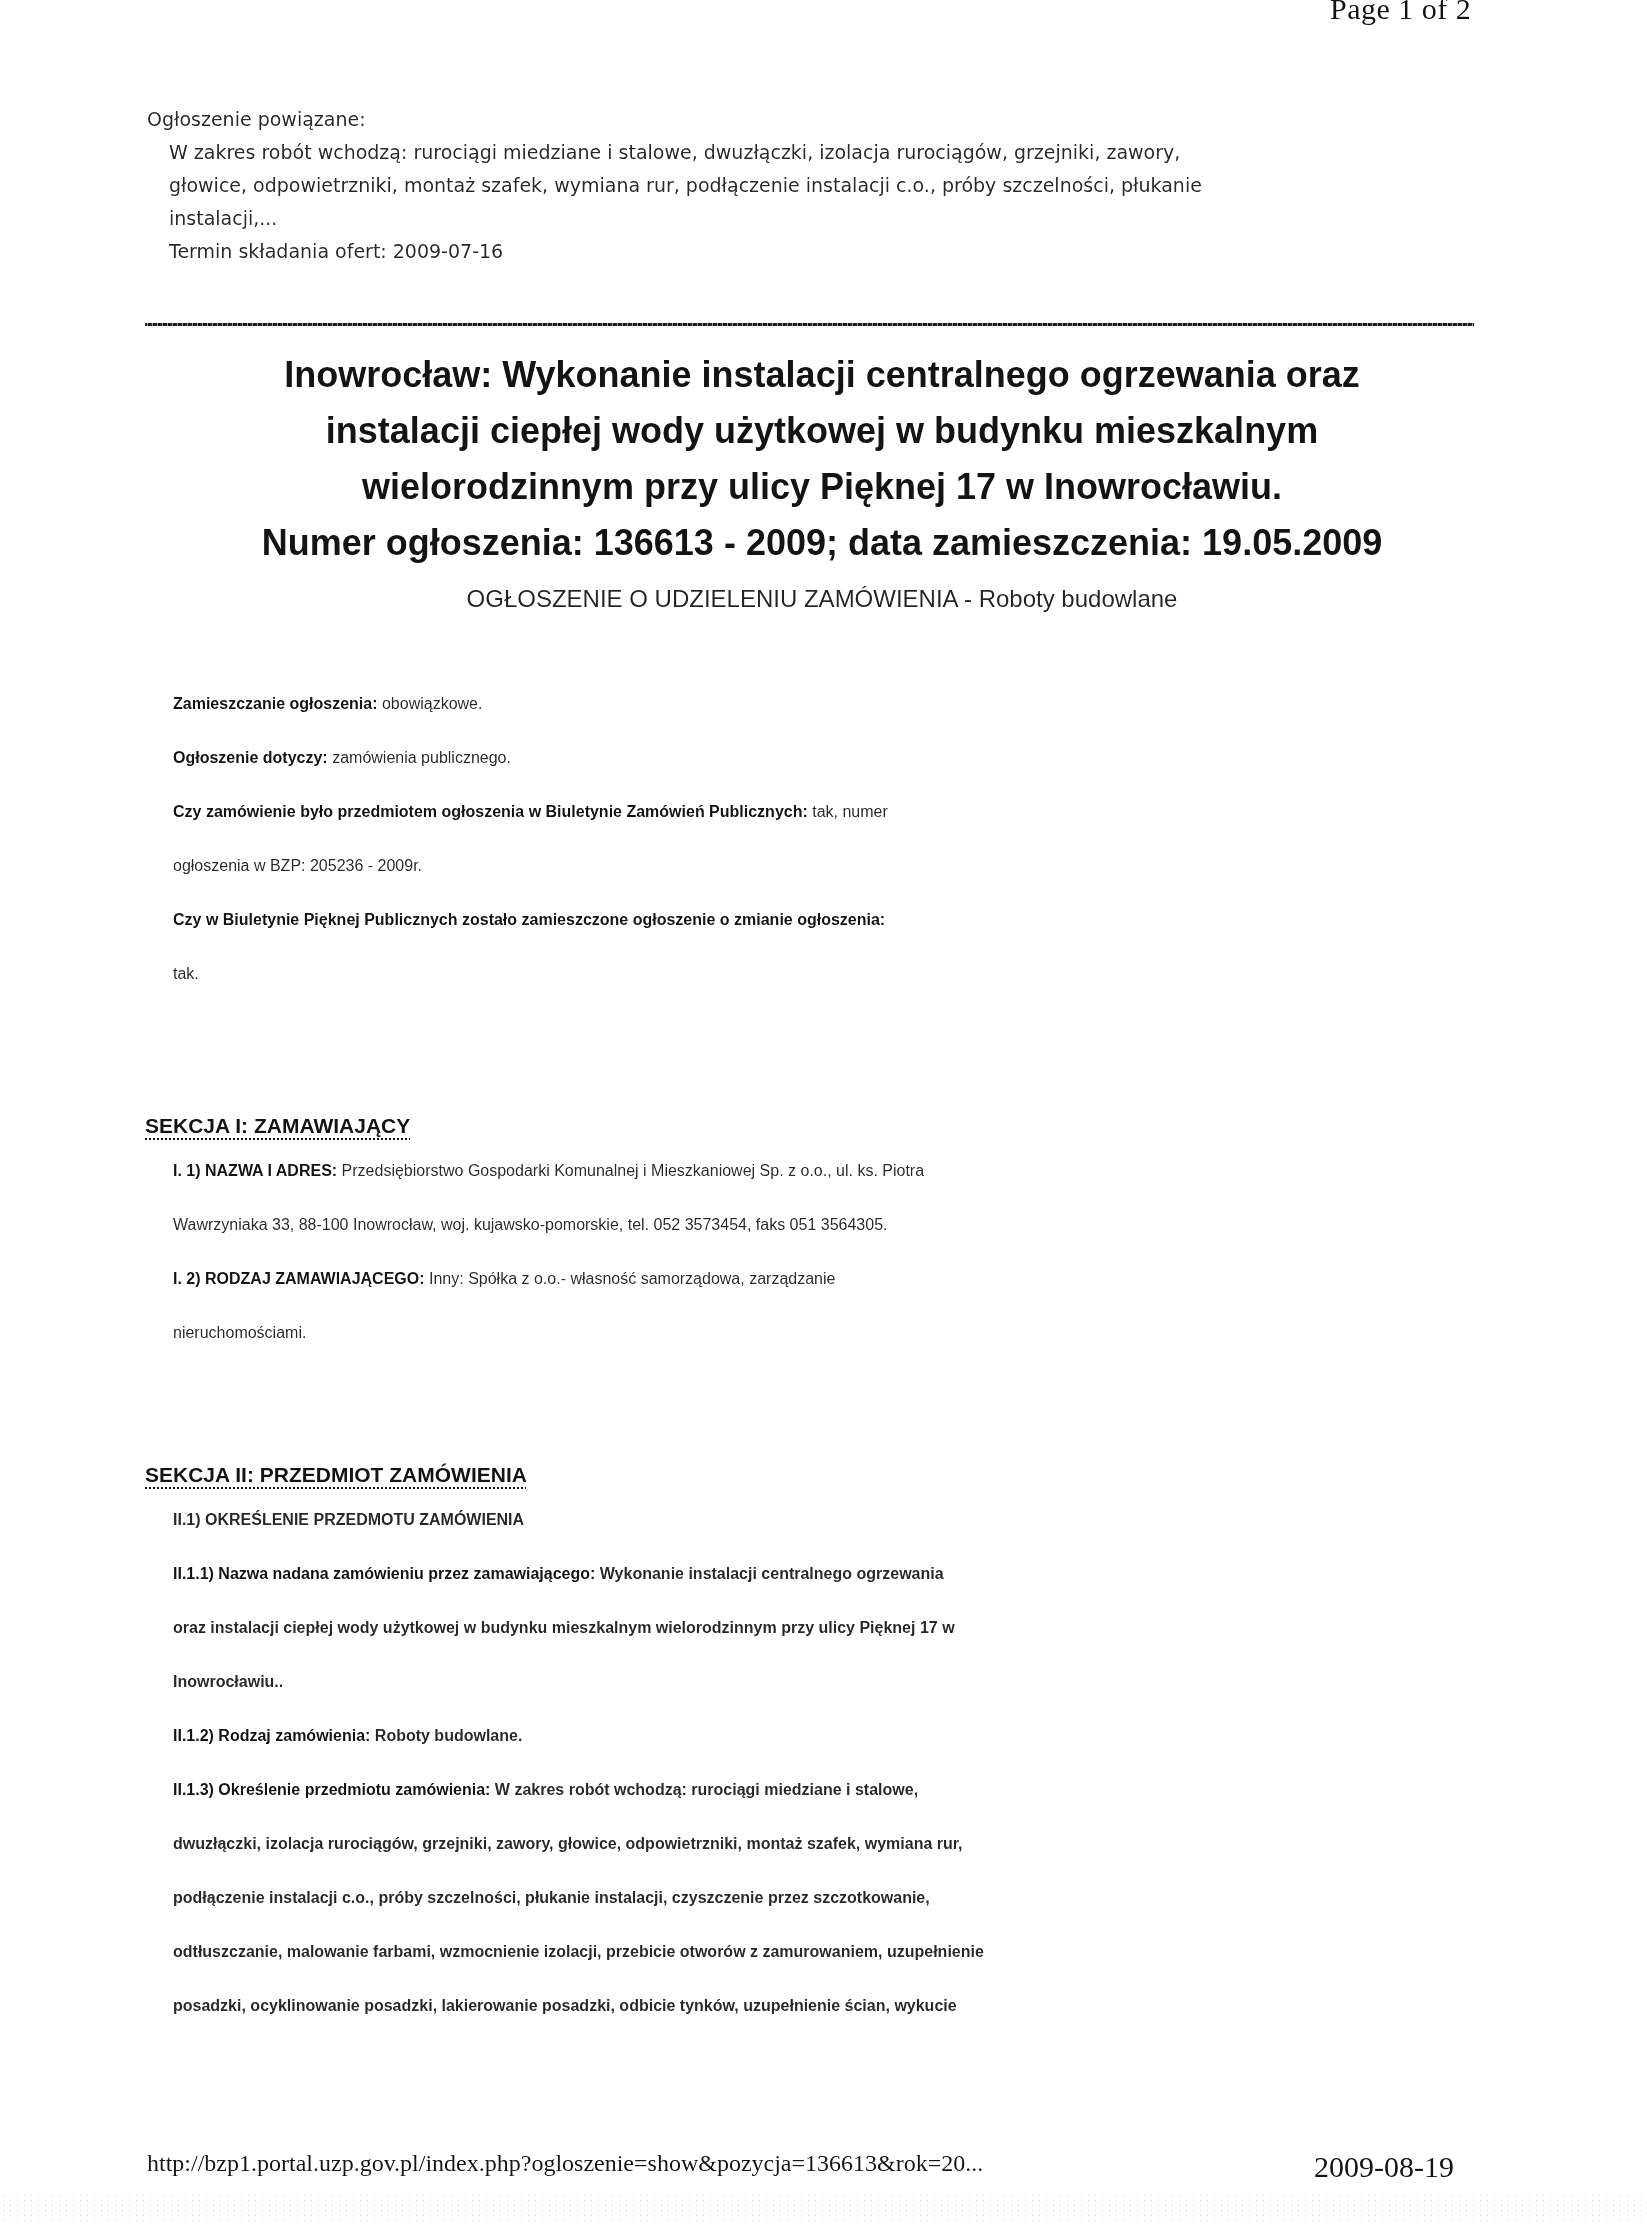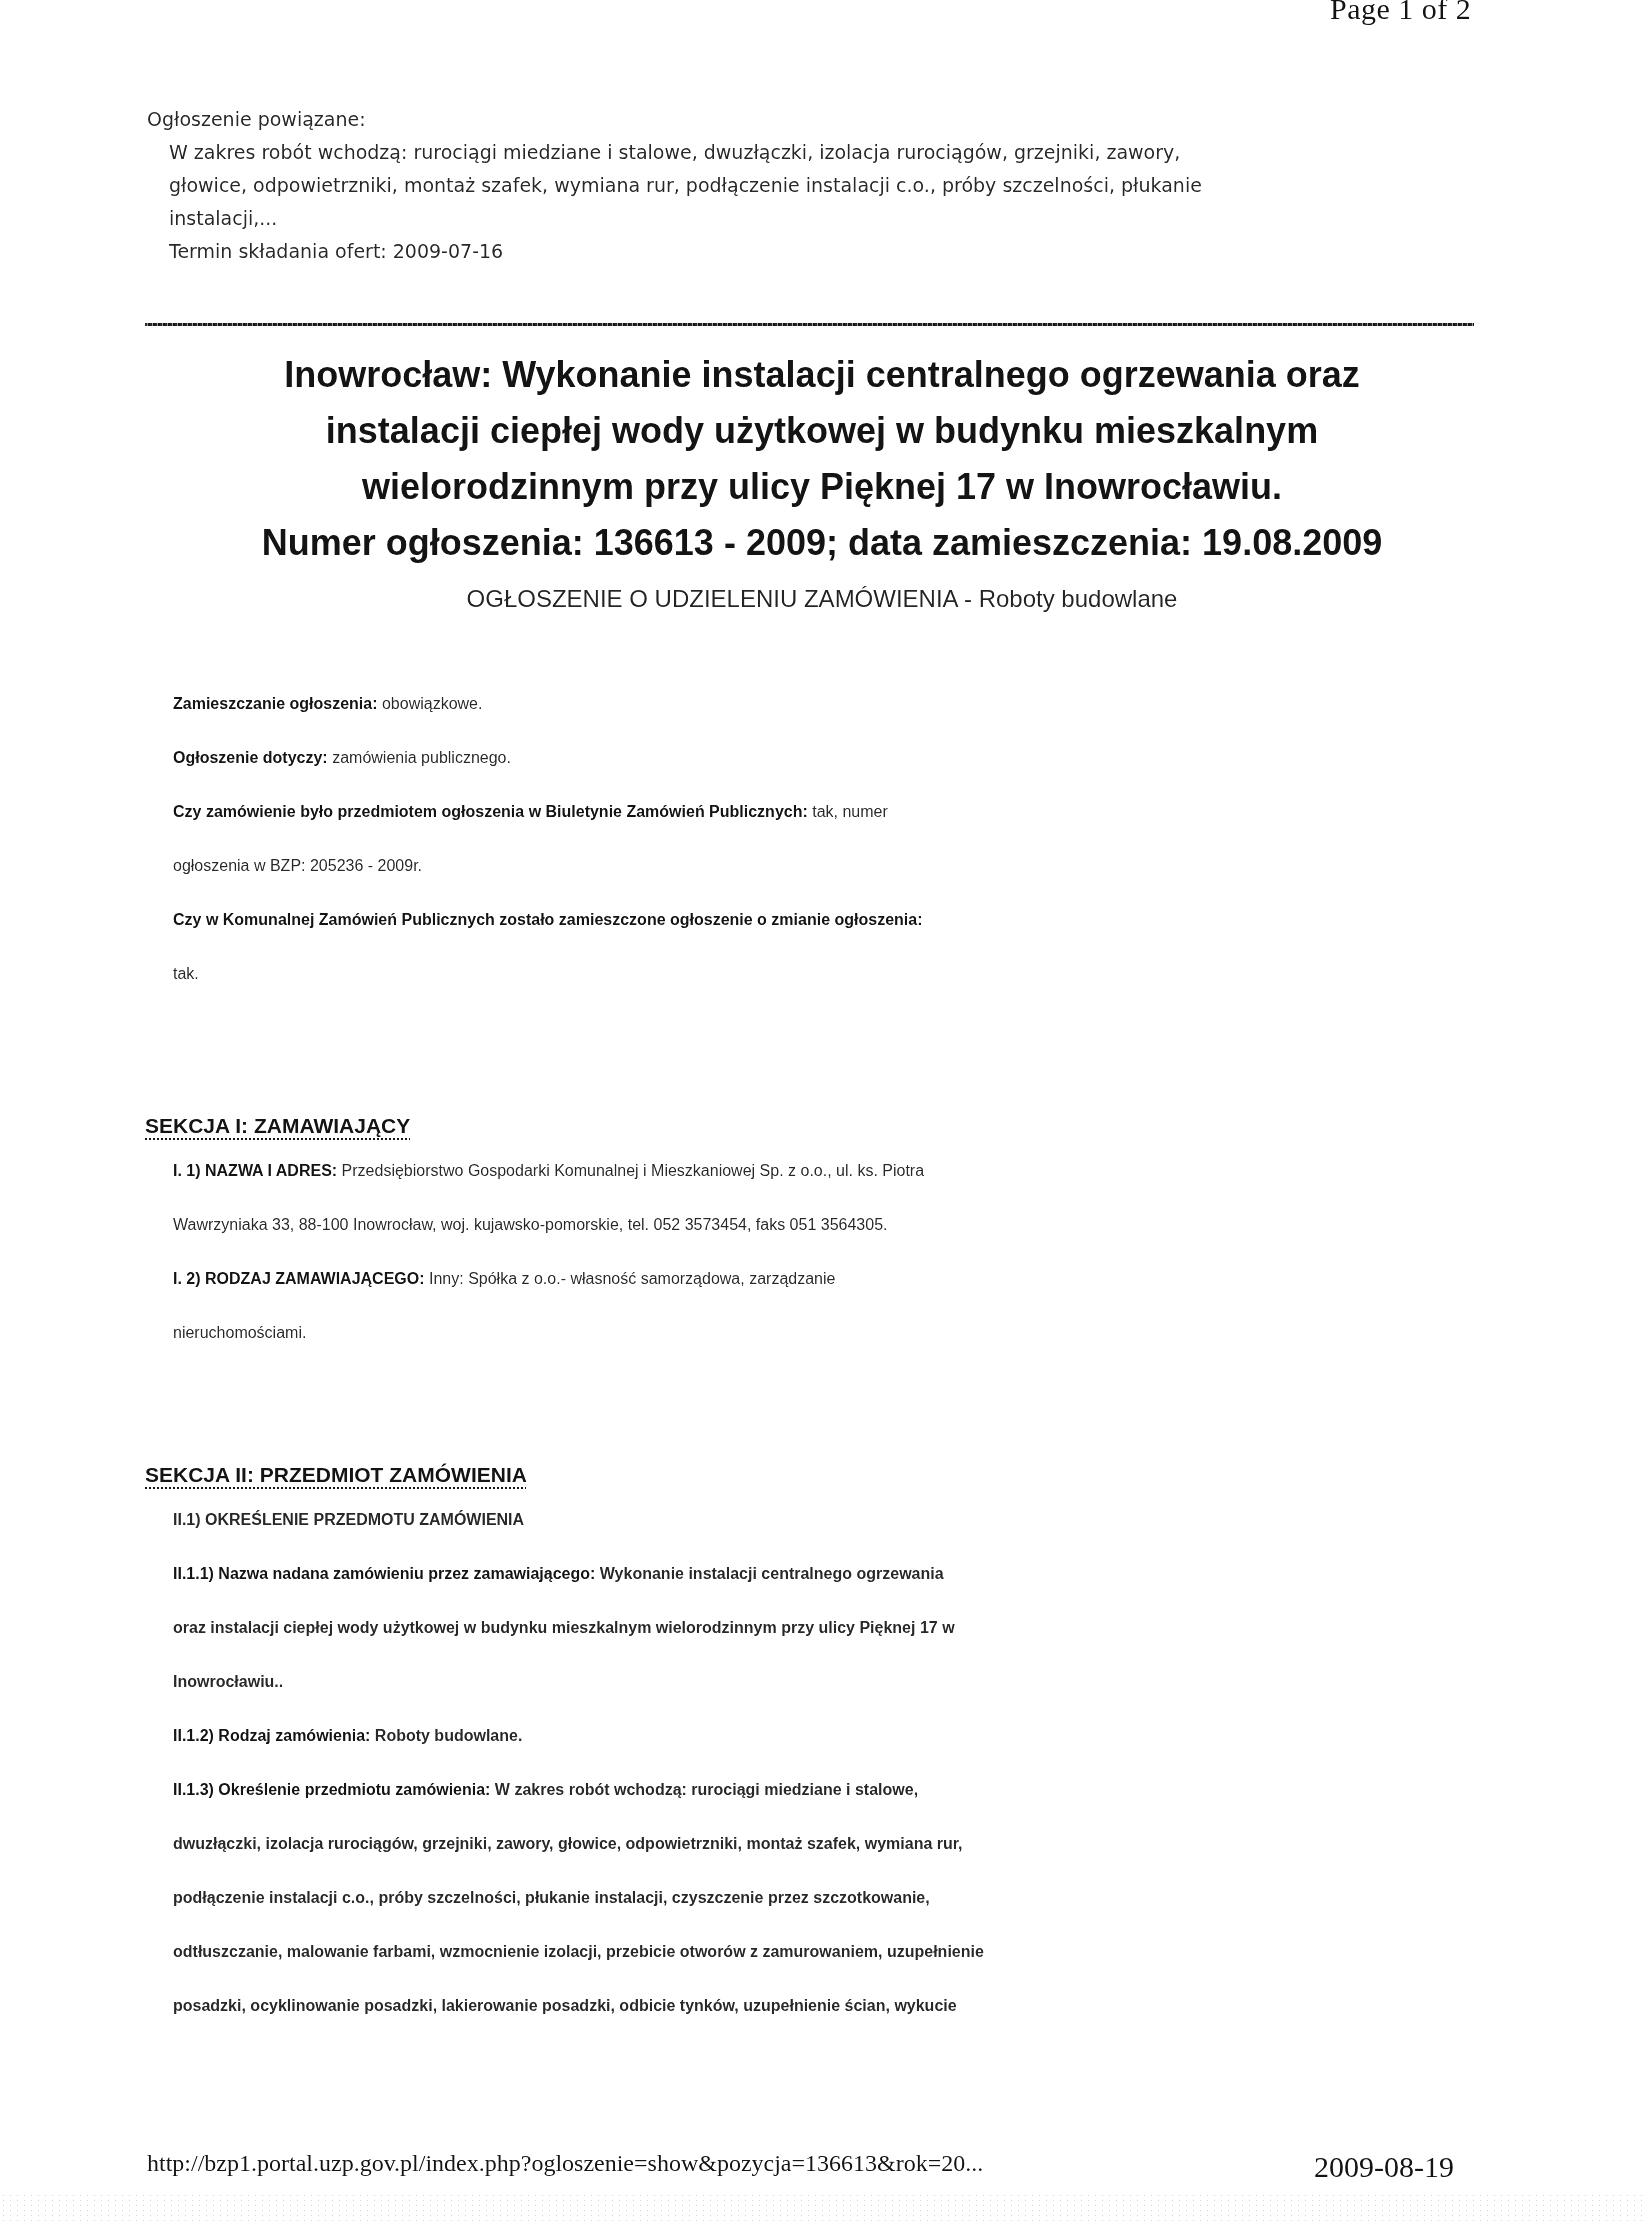--- a/index.html
+++ b/index.html
@@ -136,30 +136,30 @@
   <div class="indent">instalacji,...</div>
   <div class="indent">Termin składania ofert: 2009-07-16</div>
 </div>
 
 <div class="rule"></div>
 
 <div class="title-block">
   <span class="t-bold">Inowrocław: Wykonanie instalacji centralnego ogrzewania oraz</span>
   <span class="t-bold">instalacji ciepłej wody użytkowej w budynku mieszkalnym</span>
   <span class="t-bold">wielorodzinnym przy ulicy Pięknej 17 w Inowrocławiu.</span>
-  <span class="t-bold">Numer ogłoszenia: 136613 - 2009; data zamieszczenia: 19.08.2009</span>
+  <span class="t-bold">Numer ogłoszenia: 136613 - 2009; data zamieszczenia: 19.05.2009</span>
   <span class="t-sub">OGŁOSZENIE O UDZIELENIU ZAMÓWIENIA - Roboty budowlane</span>
 </div>
 
 <div class="block body-text" style="top:677px;">
   <div><b>Zamieszczanie ogłoszenia:</b><span> obowiązkowe.</span></div>
   <div><b>Ogłoszenie dotyczy:</b><span> zamówienia publicznego.</span></div>
   <div><b>Czy zamówienie było przedmiotem ogłoszenia w Biuletynie Zamówień Publicznych:</b><span> tak, numer</span></div>
   <div>ogłoszenia w BZP: 205236 - 2009r.</div>
-  <div><b>Czy w Komunalnej Zamówień Publicznych zostało zamieszczone ogłoszenie o zmianie ogłoszenia:</b></div>
+  <div><b>Czy w Biuletynie Pięknej Publicznych zostało zamieszczone ogłoszenie o zmianie ogłoszenia:</b></div>
   <div>tak.</div>
 </div>
 
 <div class="section-header" style="top:1066px;">SEKCJA I: ZAMAWIAJĄCY</div>
 
 <div class="block body-text" style="top:1144px;">
   <div><b>I. 1) NAZWA I ADRES:</b><span> Przedsiębiorstwo Gospodarki Komunalnej i Mieszkaniowej Sp. z o.o., ul. ks. Piotra</span></div>
   <div>Wawrzyniaka 33, 88-100 Inowrocław, woj. kujawsko-pomorskie, tel. 052 3573454, faks 051 3564305.</div>
   <div><b>I. 2) RODZAJ ZAMAWIAJĄCEGO:</b><span> Inny: Spółka z o.o.- własność samorządowa, zarządzanie</span></div>
   <div>nieruchomościami.</div>

